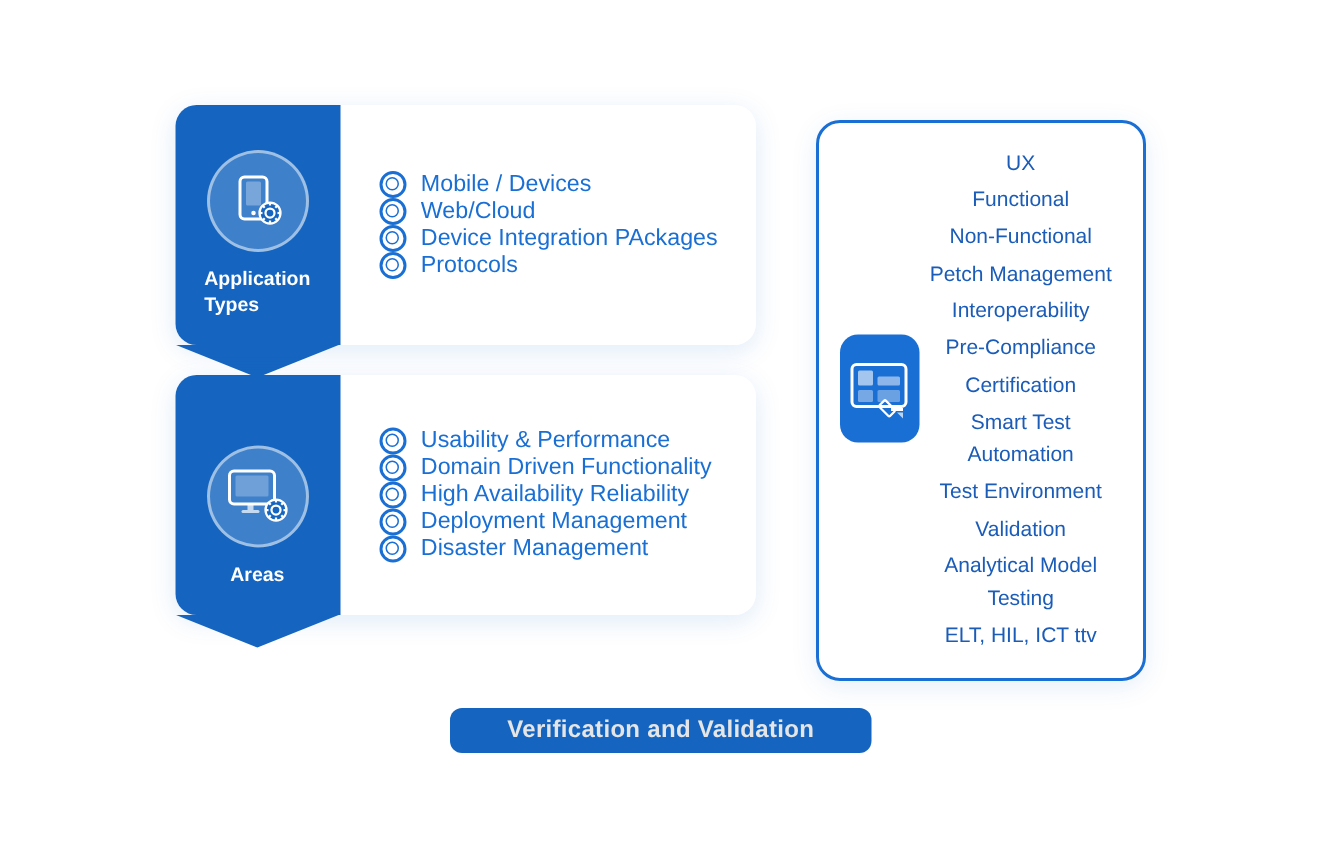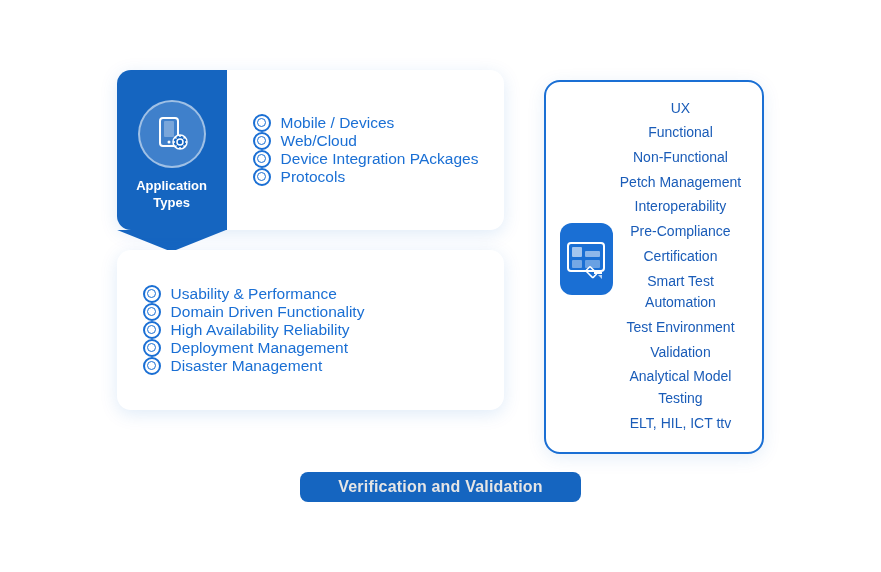--- a/index.html
+++ b/index.html
@@ -62,21 +62,21 @@
       border: 2.5px solid rgba(255,255,255,0.5);
       display: flex;
       align-items: center;
       justify-content: center;
       margin-bottom: 10px;
     }
     .card-bookmark-label {
       color: #fff;
       font-size: 13px;
       font-weight: 700;
-      text-align: center;
+      text-align: left;
       line-height: 1.3;
       padding: 0 6px;
     }
     .card-content {
       flex: 1;
       padding: 22px 26px 22px 26px;
       display: flex;
       flex-direction: column;
       justify-content: center;
       gap: 7px;
@@ -236,20 +236,44 @@
   </div>
               <div class="card-item">
     <span class="bullet-icon"></span>
     <span>Protocols</span>
   </div>
             </div>
         </div>
       </div>
 
       <div class="card">
+        <div class="card-bookmark">
+          <div class="card-icon-circle">
+
+            <svg width="42" height="38" viewBox="0 0 42 38" fill="none">
+
+              <rect x="2" y="2" width="30" height="22" rx="3" stroke="white" stroke-width="2" fill="none"></rect>
+              <rect x="6" y="5" width="22" height="14" rx="1" fill="white" opacity="0.25"></rect>
+              <rect x="14" y="24" width="4" height="4" fill="white" opacity="0.7"></rect>
+              <rect x="10" y="28" width="12" height="2" rx="1" fill="white" opacity="0.7"></rect>
+
+              <circle cx="33" cy="28" r="7" fill="#1565c0" stroke="white" stroke-width="1.5"></circle>
+              <circle cx="33" cy="28" r="3" stroke="white" stroke-width="1.5" fill="none"></circle>
+              <line x1="33" y1="21" x2="33" y2="23" stroke="white" stroke-width="1.5"></line>
+              <line x1="33" y1="33" x2="33" y2="35" stroke="white" stroke-width="1.5"></line>
+              <line x1="26" y1="28" x2="28" y2="28" stroke="white" stroke-width="1.5"></line>
+              <line x1="38" y1="28" x2="40" y2="28" stroke="white" stroke-width="1.5"></line>
+              <line x1="28.05" y1="23.05" x2="29.46" y2="24.46" stroke="white" stroke-width="1.5"></line>
+              <line x1="36.54" y1="31.54" x2="37.95" y2="32.95" stroke="white" stroke-width="1.5"></line>
+              <line x1="37.95" y1="23.05" x2="36.54" y2="24.46" stroke="white" stroke-width="1.5"></line>
+              <line x1="29.46" y1="31.54" x2="28.05" y2="32.95" stroke="white" stroke-width="1.5"></line>
+            </svg>
+          </div>
+          <div class="card-bookmark-label">Areas</div>
+        </div>
         <div class="card-content">
           <div id="areasItems">
               <div class="card-item">
     <span class="bullet-icon"></span>
     <span>Usability &amp; Performance</span>
   </div>
               <div class="card-item">
     <span class="bullet-icon"></span>
     <span>Domain Driven Functionality</span>
   </div>

